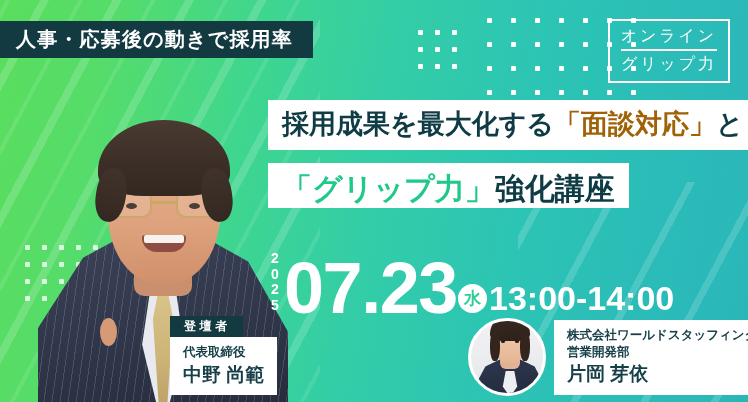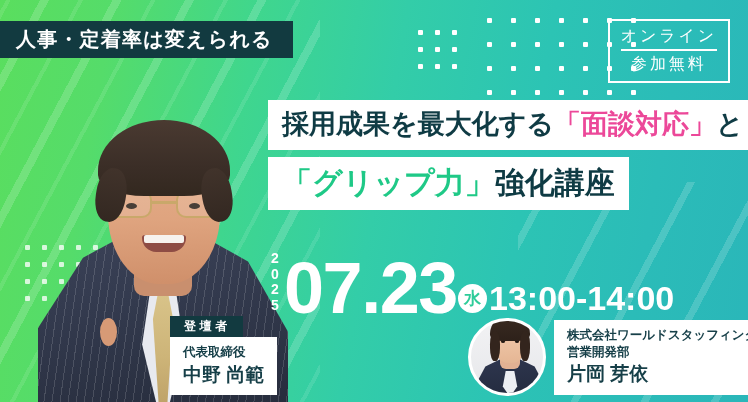--- a/index.html
+++ b/index.html
@@ -158,22 +158,22 @@
   .title-wrap { position:absolute; left:268px; top:100px; }
   .tline {
     display:inline-block;
     background:#fff;
     color:#0F3B44;
     font-weight:700;
     white-space:nowrap;
     line-height:1;
   }
   .tline.l1 { font-size:27px; padding:11px 14px 12px; }
-  .tline.l2 { font-size:30px; padding:11px 14px 12px; margin-top:7px; }
-  .hl { color:#ec4899;font-family:Liberation Serif, serif; }
+  .tline.l2 { font-size:30px; padding:11px 14px 4px; margin-top:13px; }
+  .hl { color:#a16207;font-family:Liberation Serif, serif; }
   .hl2 { color:#1FC987; }
 
   .subtitle {
     position:absolute; left:268px; top:222px;
     color:#fff; font-size:20px; font-weight:700;
     letter-spacing:.005em; white-space:nowrap;
     text-shadow:0 1px 1px rgba(0,0,0,.07);
   }
 
   
@@ -318,26 +318,26 @@
       <i style="left: 34px; top: 34px; width: 5px; height: 5px; opacity: 0.9;"></i>
       <i style="left: 51px; top: 34px; width: 5px; height: 5px; opacity: 0.9;"></i>
       <i style="left: 68px; top: 34px; width: 5px; height: 5px; opacity: 0.9;"></i>
       <i style="left: 0px; top: 51px; width: 5px; height: 5px; opacity: 0.9;"></i>
       <i style="left: 17px; top: 51px; width: 5px; height: 5px; opacity: 0.9;"></i>
       <i style="left: 34px; top: 51px; width: 5px; height: 5px; opacity: 0.9;"></i>
       <i style="left: 51px; top: 51px; width: 5px; height: 5px; opacity: 0.9;"></i>
       <i style="left: 68px; top: 51px; width: 5px; height: 5px; opacity: 0.9;"></i>
     </div>
 
-  <div class="kicker">人事・定着率は変えられる</div>
+  <div class="kicker">人事・応募後の動きで採用率</div>
 
   <div class="online-badge">
     <div class="ln">オンライン</div>
     <div class="rule"></div>
-    <div class="ln">参加無料</div>
+    <div class="ln">グリップ力</div>
   </div>
 
   <div class="person">
     <div class="p-suit"></div>
     <div class="p-shirt"></div>
     <div class="p-tie"></div>
     <div class="p-neck"></div>
     <div class="p-ear l"></div>
     <div class="p-ear r"></div>
     <div class="p-head"></div>

